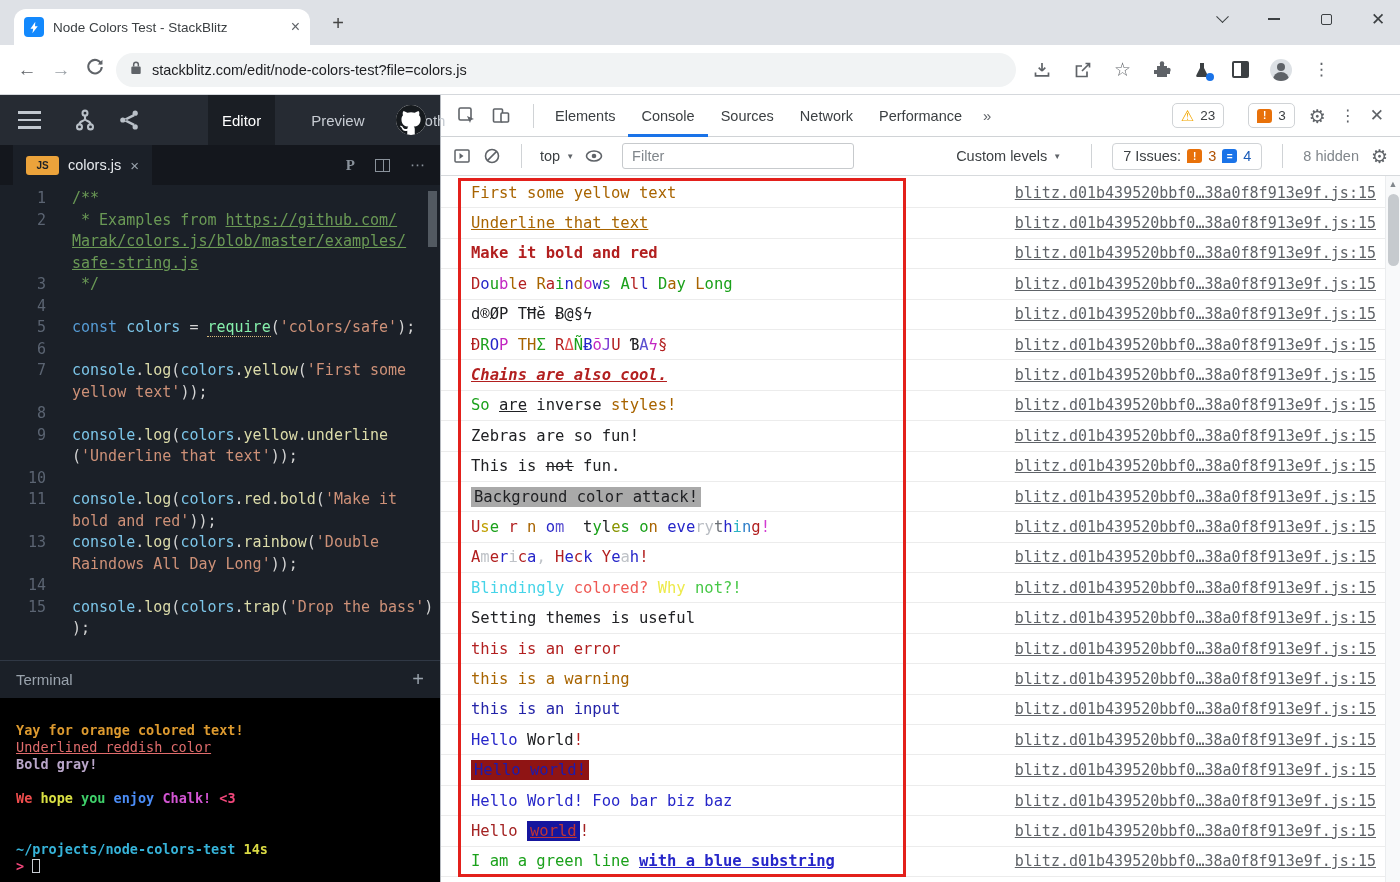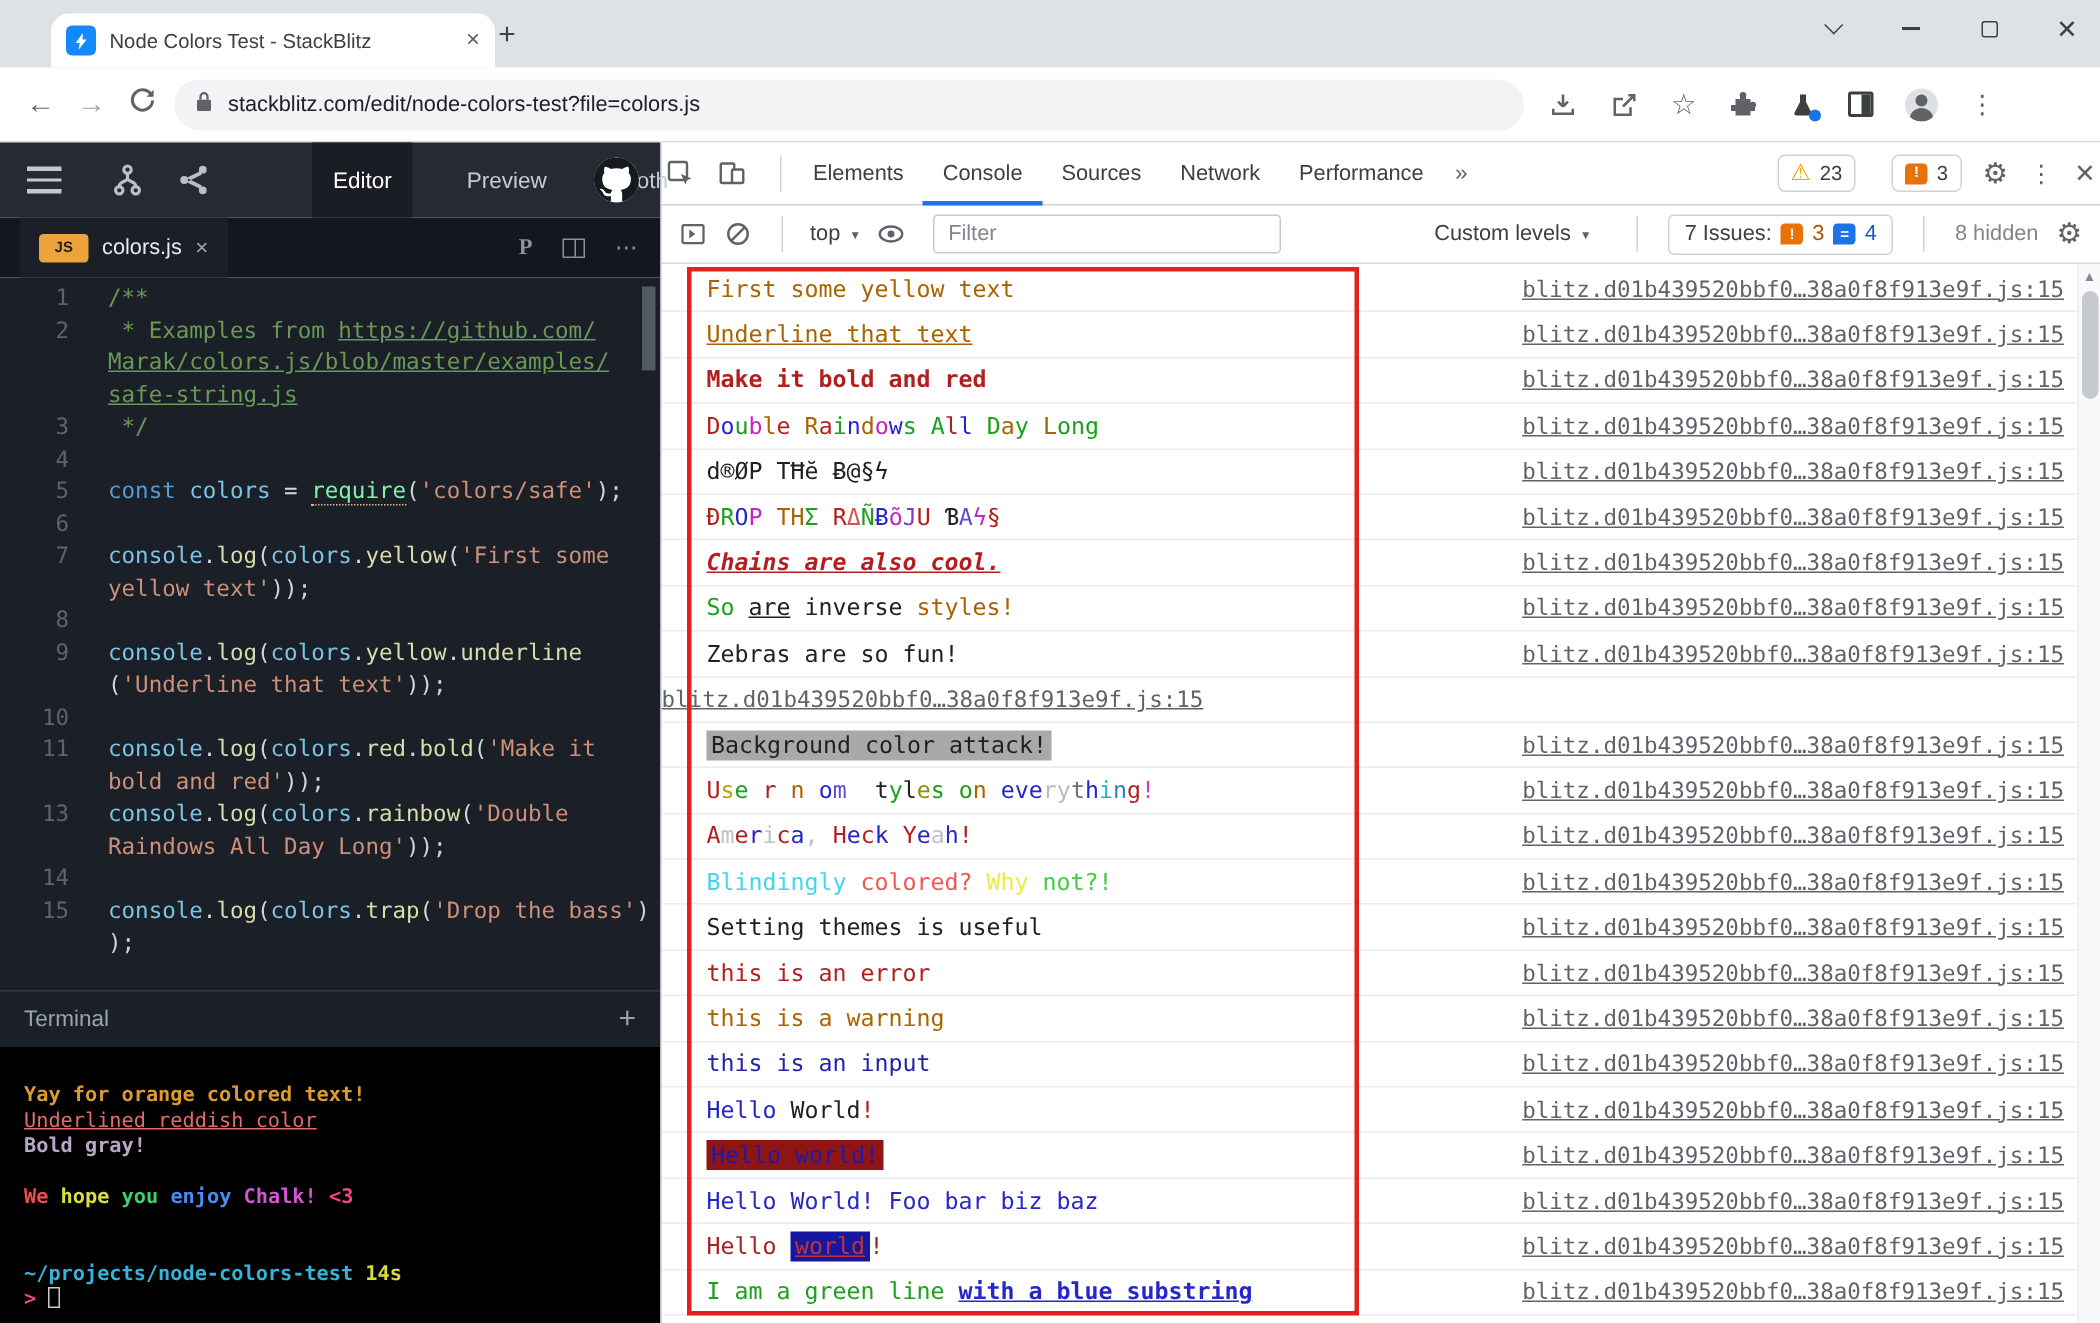--- a/index.html
+++ b/index.html
@@ -2,21 +2,21 @@
 <html><head>
 <meta charset="utf-8">
 <style>
   * { margin:0; padding:0; box-sizing:border-box; }
   body { font-family:"Liberation Sans", sans-serif; background:#fff; }
   .screen { position:relative; width:1400px; height:882px; overflow:hidden; background:#fff; }
 
   
   .tabstrip { position:relative; height:45px; background:#dee1e6; }
   .tab { position:absolute; left:14px; top:9px; width:296px; height:36px; background:#fff;
-         border-radius:12px 12px 0 0; display:flex; align-items:center; padding:0 10px;margin-left:20px; }
+         border-radius:12px 12px 0 0; display:flex; align-items:center; padding:0 10px; }
   .favicon { width:20px; height:20px; border-radius:4px; background:#1389fd; display:flex;
              align-items:center; justify-content:center; margin-right:9px; flex:0 0 20px; }
   .tab-title { font-size:13.5px; color:#3c4043; flex:1; white-space:nowrap; overflow:hidden; }
   .tab-close { color:#5f6368; font-size:16px; margin-left:6px; cursor:default; }
   .newtab { position:absolute; left:326px; top:12px; font-size:20px; color:#444; width:24px; text-align:center; }
   .win-controls { position:absolute; right:14px; top:6px; display:flex; gap:36px; align-items:center; height:26px; }
   .wc { color:#3c4043; display:flex; align-items:center; justify-content:center; width:16px; height:16px; }
   .wc-chevron { width:9px; height:9px; border-right:1.6px solid #3c4043; border-bottom:1.6px solid #3c4043;
                 transform:rotate(45deg) translate(-2px,-2px); }
   .wc-min { width:12px; height:1.8px; background:#3c4043; }
@@ -87,21 +87,21 @@
               align-items:center; justify-content:space-between; padding:0 16px; color:#9aa3ad; font-size:15px; }
   .term-plus { font-size:20px; font-weight:300; color:#9aa3ad; }
   .terminal { height:184px; background:#000000; padding:7px 0 0 16px;
               font-family:"DejaVu Sans Mono", monospace; font-size:13.5px; line-height:17px; }
   .t-line { min-height:17px; white-space:pre; }
   .cursor { display:inline-block; width:8px; height:14px; border:1px solid #c8ccd2; vertical-align:-2px; }
 
   
   .devtools { width:960px; border-left:1px solid #b6bac0; background:#fff; display:flex; flex-direction:column; }
   .dt-tabbar { height:42px; border-bottom:1px solid #d0d3d6; display:flex; align-items:center;
-               padding:0 3px; color:#3c4043; font-size:14.5px; flex:0 0 42px; }
+               padding:0 16px; color:#3c4043; font-size:14.5px; flex:0 0 42px; }
   .dt-ic { color:#5f6368; display:flex; align-items:center; margin-right:14px; }
   .vdiv { width:1px; height:24px; background:#d0d3d6; margin:0 8px; }
   .dt-tab { padding:0 13px; height:42px; display:flex; align-items:center; color:#3c4043; }
   .dt-tab.active { border-bottom:3px solid #1a73e8; padding-top:3px; }
   .more-tabs { color:#5f6368; margin:0 8px; font-size:15px; }
   .badge { display:flex; align-items:center; gap:6px; border:1px solid #d0d3d6; border-radius:5px;
            height:25px; padding:0 8px; margin-left:10px; background:#fff; font-size:13.5px; color:#3c4043; }
   .warn-tri { color:#f2a600; font-size:15px; line-height:1; }
   .bubble { width:15px; height:14px; border-radius:3px 3px 3px 0; color:#fff; font-size:10px; font-weight:bold;
             display:flex; align-items:center; justify-content:center; }
@@ -503,20 +503,21 @@
             </div>
             <div class="c-row">
               <div class="c-msg"><span style="color:#1ba11b;">So</span><span> </span><span style="text-decoration:underline;">are</span><span> inverse </span><span style="color:#a86400;">styles!</span></div>
               <a class="c-link">blitz.d01b439520bbf0…38a0f8f913e9f.js:15</a>
             </div>
             <div class="c-row">
               <div class="c-msg"><span>Zebras are so fun!</span></div>
               <a class="c-link">blitz.d01b439520bbf0…38a0f8f913e9f.js:15</a>
             </div>
             <div class="c-row">
+              <div class="c-msg"><span>This is </span><span style="text-decoration:line-through;">not</span><span> fun.</span></div>
               <a class="c-link">blitz.d01b439520bbf0…38a0f8f913e9f.js:15</a>
             </div>
             <div class="c-row">
               <div class="c-msg"><span style="background:#a9a9a9;padding:1px 3px;">Background color attack!</span></div>
               <a class="c-link">blitz.d01b439520bbf0…38a0f8f913e9f.js:15</a>
             </div>
             <div class="c-row">
               <div class="c-msg"><span style="color:#b21f1f;">U</span><span style="color:#c0a000;">s</span><span style="color:#1ba11b;">e</span><span> </span><span style="color:#b21f1f;">r</span><span> </span><span style="color:#a86400;">n</span><span> </span><span style="color:#2626c9;">o</span><span style="color:#5a4fd0;">m</span><span>  </span><span style="color:#202124;">t</span><span style="color:#1ba11b;">y</span><span style="color:#202124;">l</span><span style="color:#8a9400;">e</span><span style="color:#1ba11b;">s</span><span> </span><span style="color:#1ba11b;">o</span><span style="color:#a86400;">n</span><span> </span><span style="color:#2626c9;">e</span><span style="color:#2626c9;">v</span><span style="color:#2626c9;">e</span><span style="color:#b9bdc3;">r</span><span style="color:#b9bdc3;">y</span><span style="color:#6b7075;">t</span><span style="color:#2626c9;">h</span><span style="color:#2bb3c4;">i</span><span style="color:#2f7fc9;">n</span><span style="color:#b21f1f;">g</span><span style="color:#d23cd2;">!</span></div>
               <a class="c-link">blitz.d01b439520bbf0…38a0f8f913e9f.js:15</a>
             </div>

